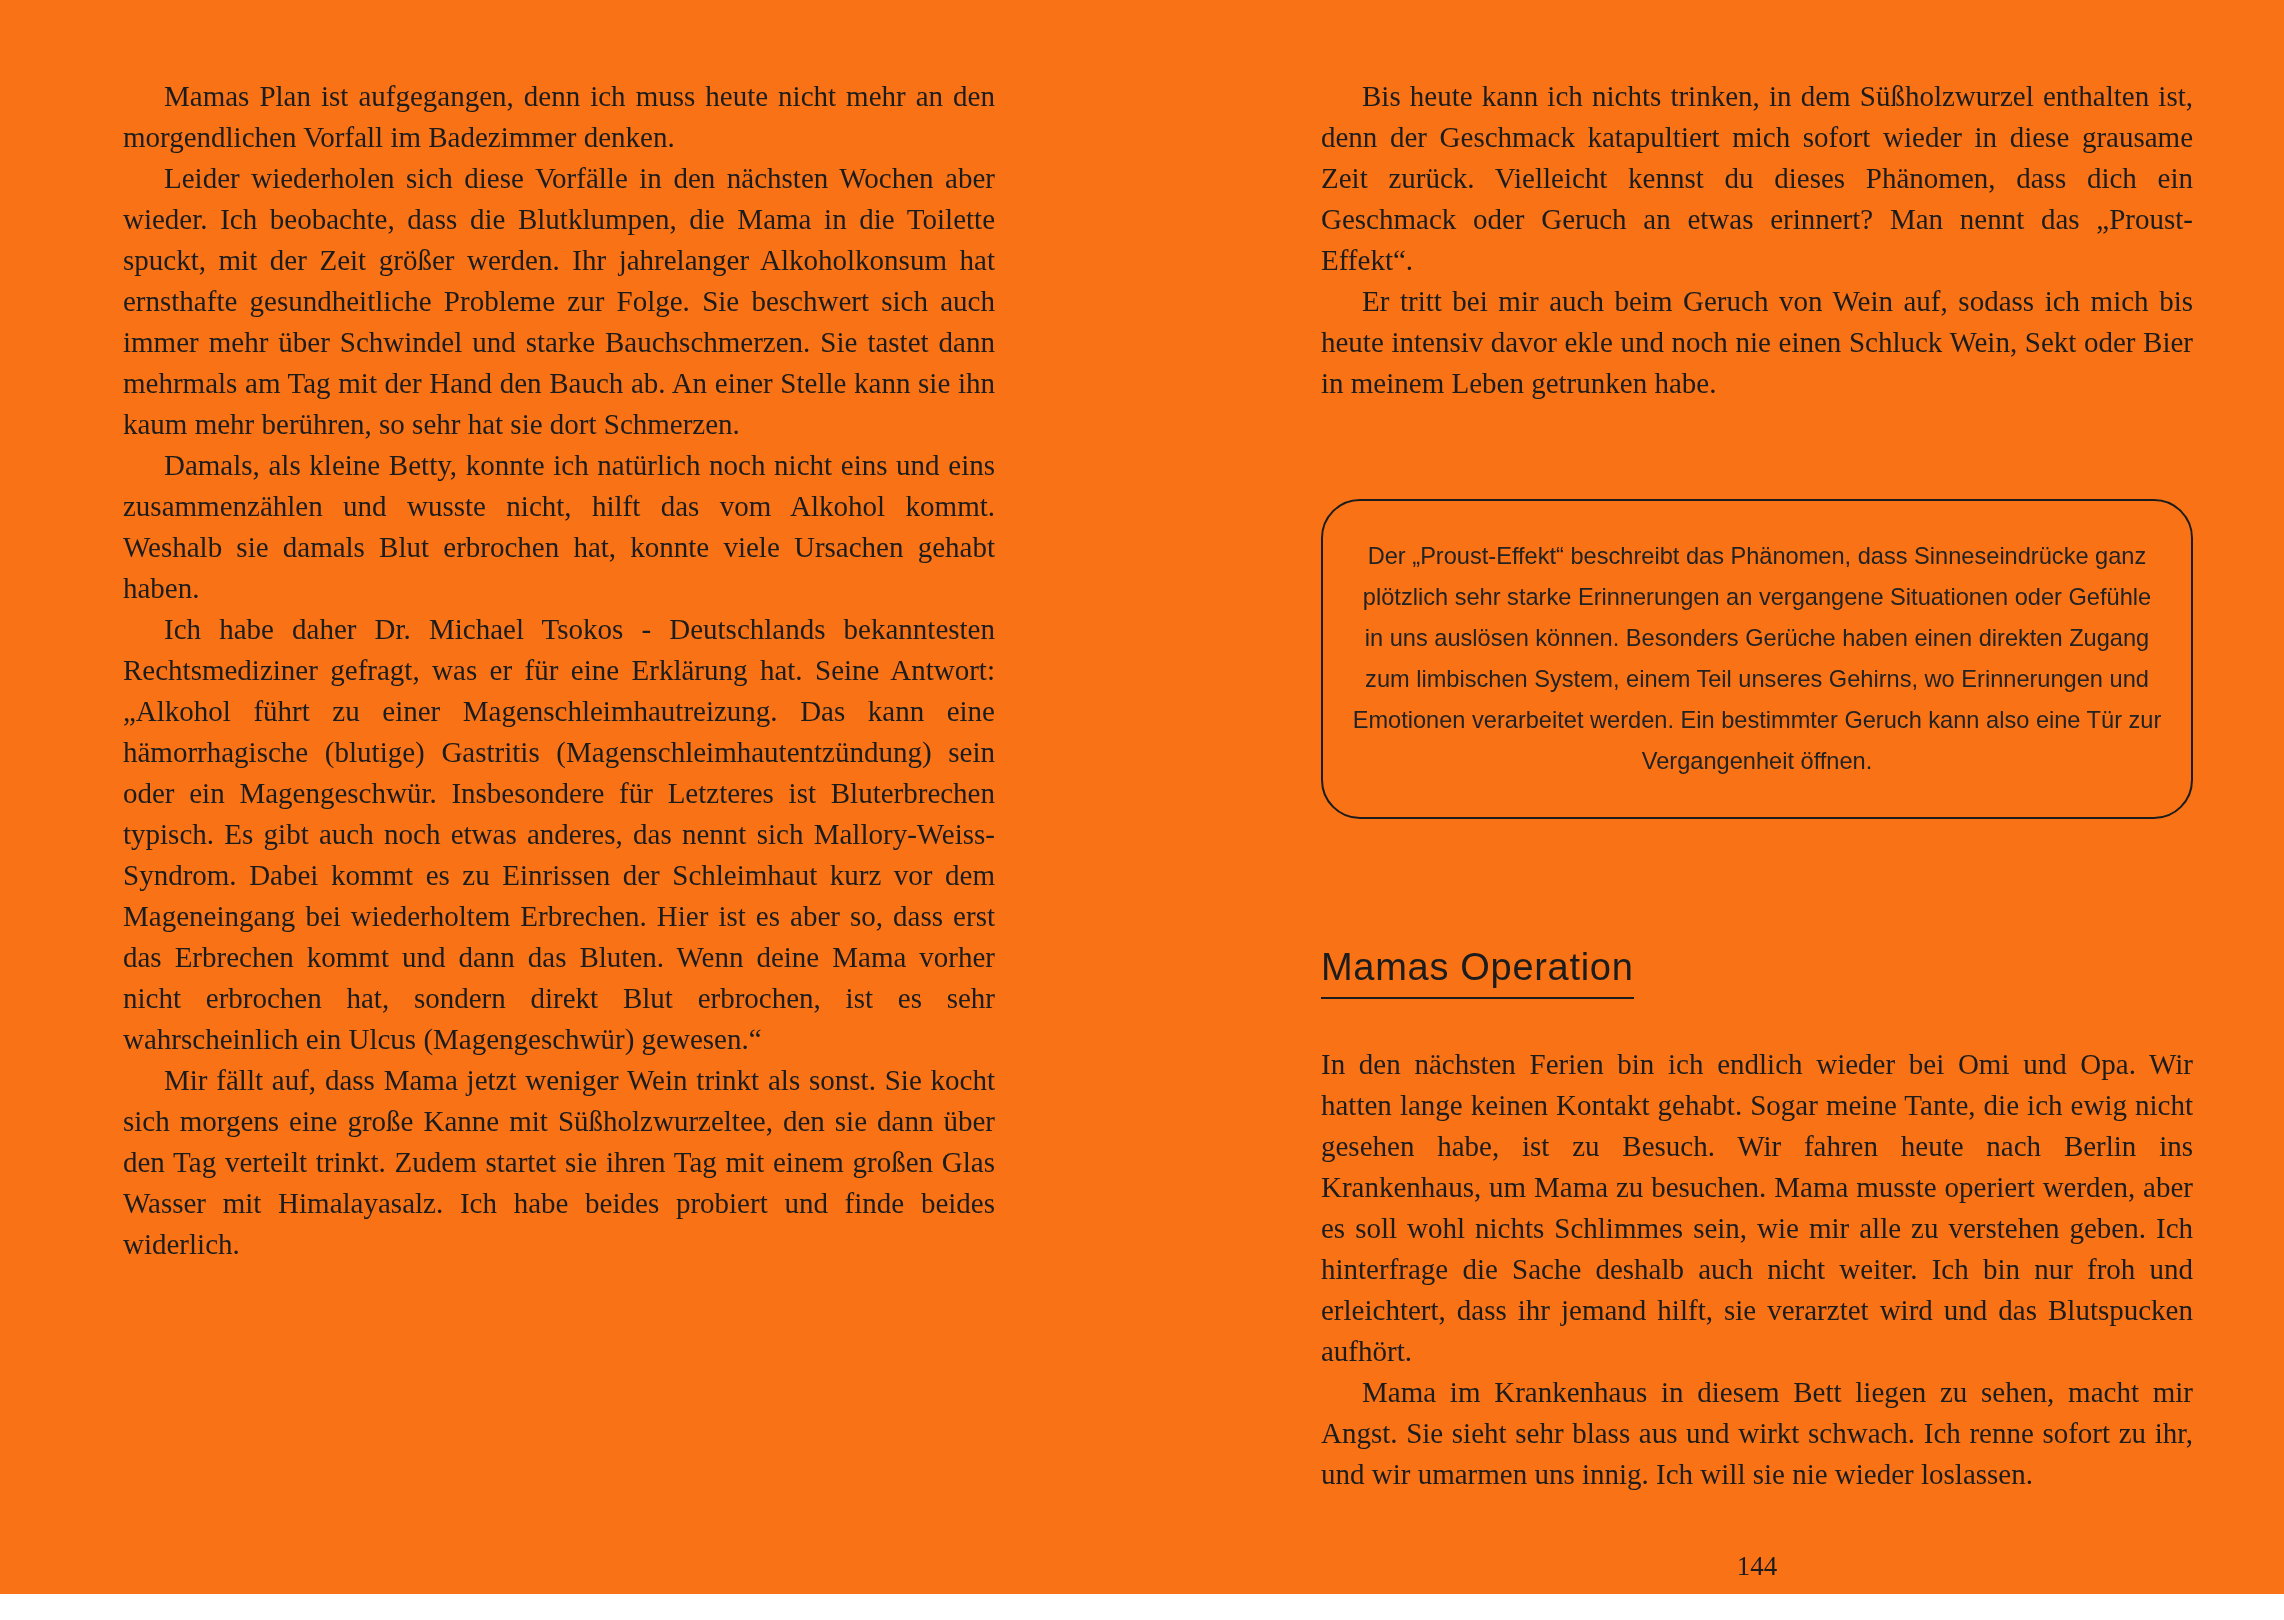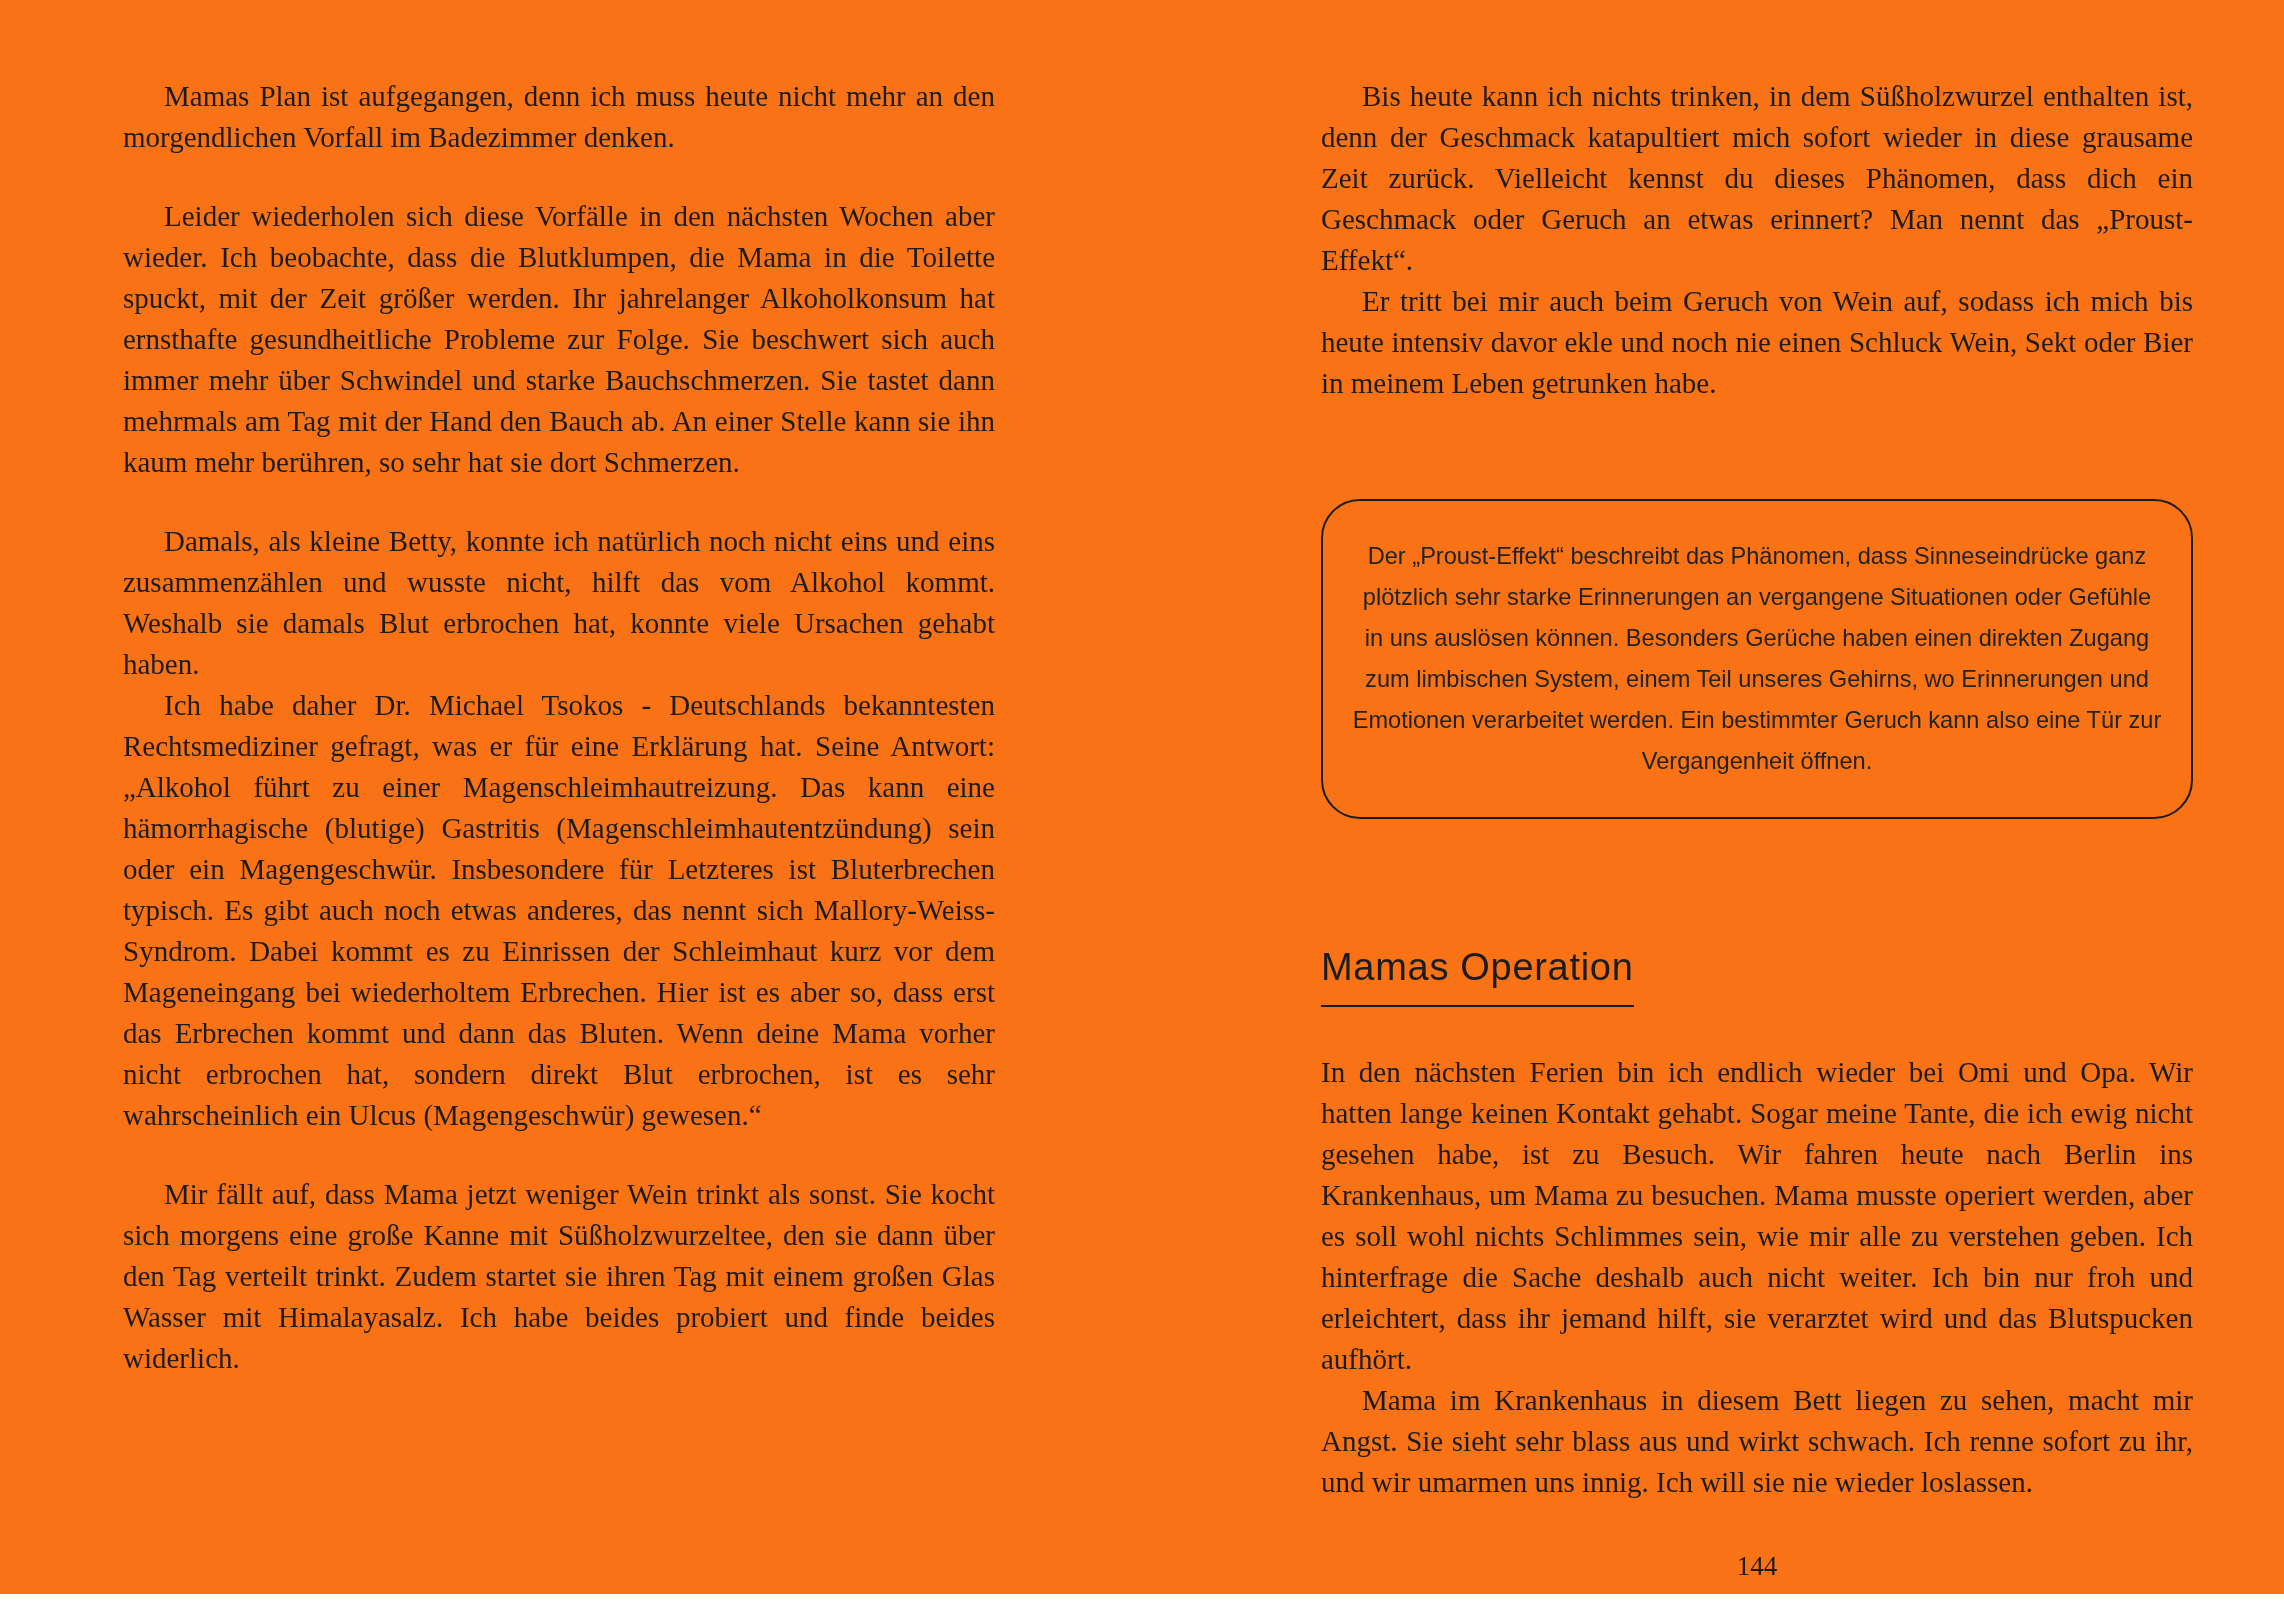--- a/index.html
+++ b/index.html
@@ -26,21 +26,21 @@
   .page.right { left: 1307px; margin-left: 14px; }
 
   .para {
     margin: 0;
     font-size: 29px;
     line-height: 41px;
     text-align: justify;
     text-justify: inter-word;
   }
   .para.indent { text-indent: 41px; }
-  .para.gap    { margin-top: 38px; }
+  .para.gap    { }
 
   .info-box {
     margin-top: 95px;
     border: 2px solid #1c1c1c;
     border-radius: 39px;
     padding: 35px 28px;
     box-sizing: border-box;
     width: 100%;
   }
   .box-text {
@@ -56,21 +56,21 @@
     margin: 127px 0 45px 0;
     font-family: "Liberation Sans", sans-serif;
     font-weight: 500;
     font-size: 38px;
     letter-spacing: 0.7px;
     color: #1c1c1c;
   }
   .section-heading .underlined {
     display: inline-block;
     border-bottom: 2px solid #1c1c1c;
-    padding-bottom: 16px;
+    padding-bottom: 8px;
   }
 
   .page-number {
     position: absolute;
     left: 0;
     right: 0;
     bottom: 0;
     text-align: center;
     font-size: 27px;
     line-height: 32px;

